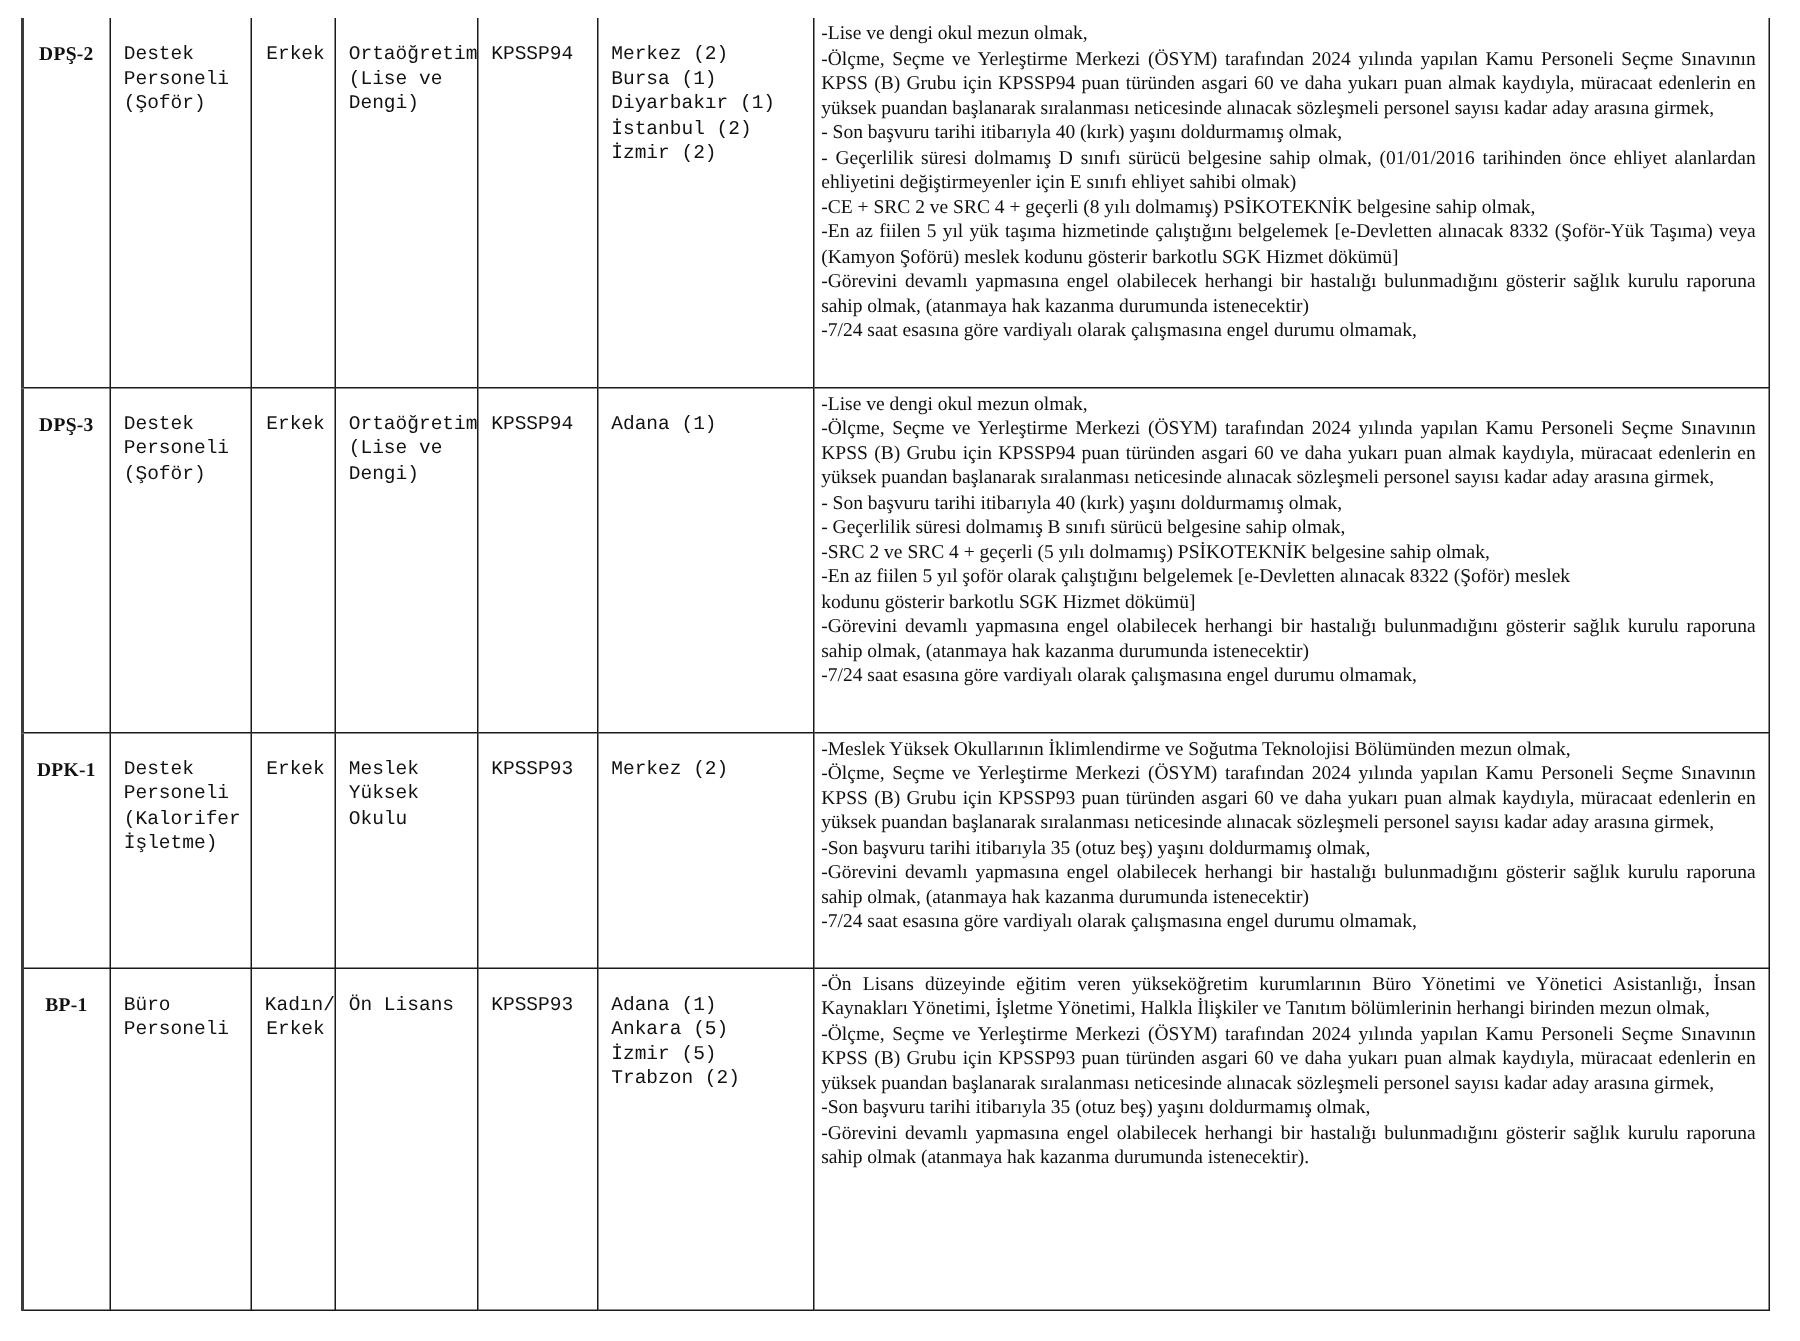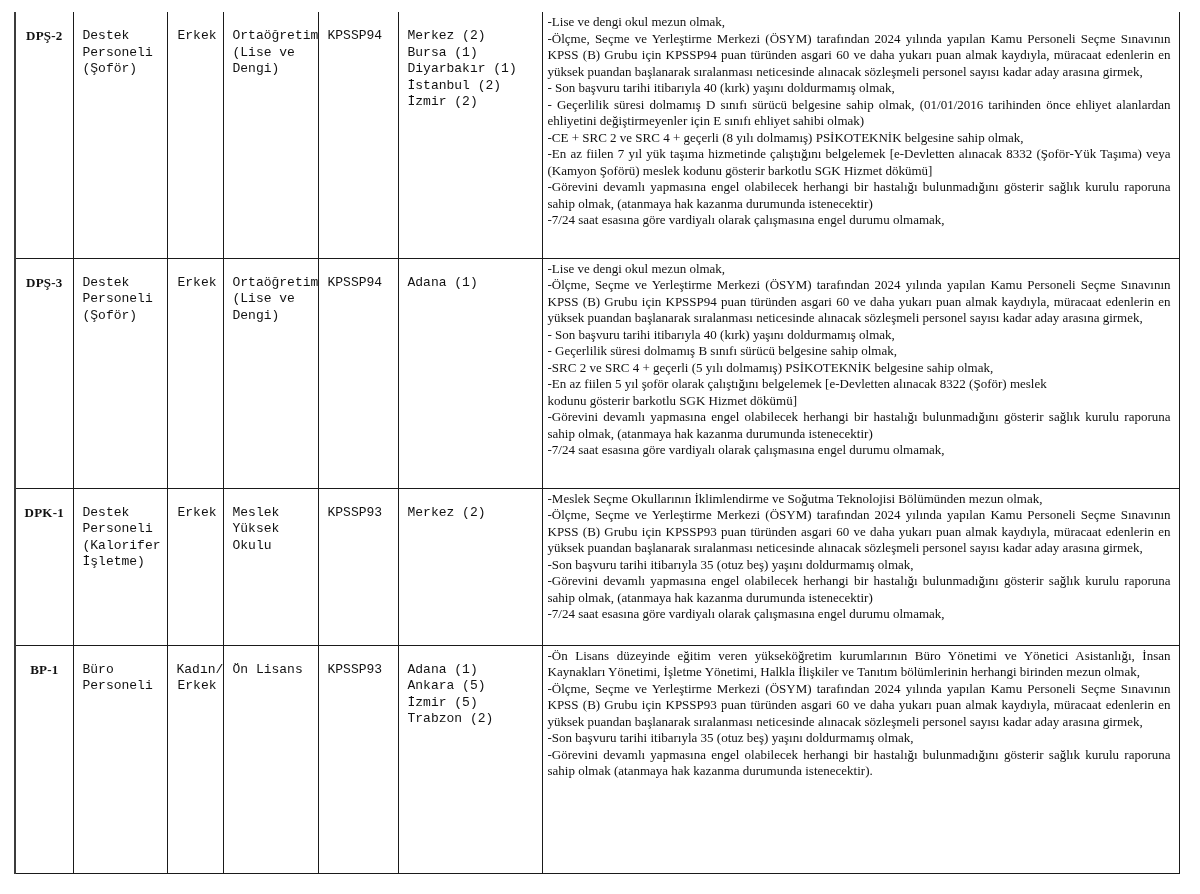--- a/index.html
+++ b/index.html
@@ -88,21 +88,21 @@
             <div>Diyarbakır (1)</div>
             <div>İstanbul (2)</div>
             <div>İzmir (2)</div>
           </td>
     <td class="c-req">
             <p>-Lise ve dengi okul mezun olmak,</p>
             <p>-Ölçme, Seçme ve Yerleştirme Merkezi (ÖSYM) tarafından 2024 yılında yapılan Kamu Personeli Seçme Sınavının KPSS (B) Grubu için KPSSP94 puan türünden asgari 60 ve daha yukarı puan almak kaydıyla, müracaat edenlerin en yüksek puandan başlanarak sıralanması neticesinde alınacak sözleşmeli personel sayısı kadar aday arasına girmek,</p>
             <p>- Son başvuru tarihi itibarıyla 40 (kırk) yaşını doldurmamış olmak,</p>
             <p>- Geçerlilik süresi dolmamış D sınıfı sürücü belgesine sahip olmak, (01/01/2016 tarihinden önce ehliyet alanlardan ehliyetini değiştirmeyenler için E sınıfı ehliyet sahibi olmak)</p>
             <p>-CE + SRC 2 ve SRC 4 + geçerli (8 yılı dolmamış) PSİKOTEKNİK belgesine sahip olmak,</p>
-            <p>-En az fiilen 7 yıl yük taşıma hizmetinde çalıştığını belgelemek [e-Devletten alınacak 8332 (Şoför-Yük Taşıma) veya (Kamyon Şoförü) meslek kodunu gösterir barkotlu SGK Hizmet dökümü]</p>
+            <p>-En az fiilen 5 yıl yük taşıma hizmetinde çalıştığını belgelemek [e-Devletten alınacak 8332 (Şoför-Yük Taşıma) veya (Kamyon Şoförü) meslek kodunu gösterir barkotlu SGK Hizmet dökümü]</p>
             <p>-Görevini devamlı yapmasına engel olabilecek herhangi bir hastalığı bulunmadığını gösterir sağlık kurulu raporuna sahip olmak, (atanmaya hak kazanma durumunda istenecektir)</p>
             <p>-7/24 saat esasına göre vardiyalı olarak çalışmasına engel durumu olmamak,</p>
           </td>
   </tr>
         <tr>
     <td class="c-code">DPŞ-3</td>
     <td class="c-title">Destek Personeli (Şoför)</td>
     <td class="c-gender">Erkek</td>
     <td class="c-edu">Ortaöğretim (Lise ve Dengi)</td>
     <td class="c-score">KPSSP94</td>
@@ -124,21 +124,21 @@
         <tr>
     <td class="c-code">DPK-1</td>
     <td class="c-title">Destek Personeli (Kalorifer İşletme)</td>
     <td class="c-gender">Erkek</td>
     <td class="c-edu">Meslek Yüksek Okulu</td>
     <td class="c-score">KPSSP93</td>
     <td class="c-loc">
             <div>Merkez (2)</div>
           </td>
     <td class="c-req">
-            <p>-Meslek Seçme Okullarının İklimlendirme ve Soğutma Teknolojisi Bölümünden mezun olmak,</p>
+            <p>-Meslek Yüksek Okullarının İklimlendirme ve Soğutma Teknolojisi Bölümünden mezun olmak,</p>
             <p>-Ölçme, Seçme ve Yerleştirme Merkezi (ÖSYM) tarafından 2024 yılında yapılan Kamu Personeli Seçme Sınavının KPSS (B) Grubu için KPSSP93 puan türünden asgari 60 ve daha yukarı puan almak kaydıyla, müracaat edenlerin en yüksek puandan başlanarak sıralanması neticesinde alınacak sözleşmeli personel sayısı kadar aday arasına girmek,</p>
             <p>-Son başvuru tarihi itibarıyla 35 (otuz beş) yaşını doldurmamış olmak,</p>
             <p>-Görevini devamlı yapmasına engel olabilecek herhangi bir hastalığı bulunmadığını gösterir sağlık kurulu raporuna sahip olmak, (atanmaya hak kazanma durumunda istenecektir)</p>
             <p>-7/24 saat esasına göre vardiyalı olarak çalışmasına engel durumu olmamak,</p>
           </td>
   </tr>
         <tr>
     <td class="c-code">BP-1</td>
     <td class="c-title">Büro Personeli</td>
     <td class="c-gender">Kadın/ Erkek</td>

